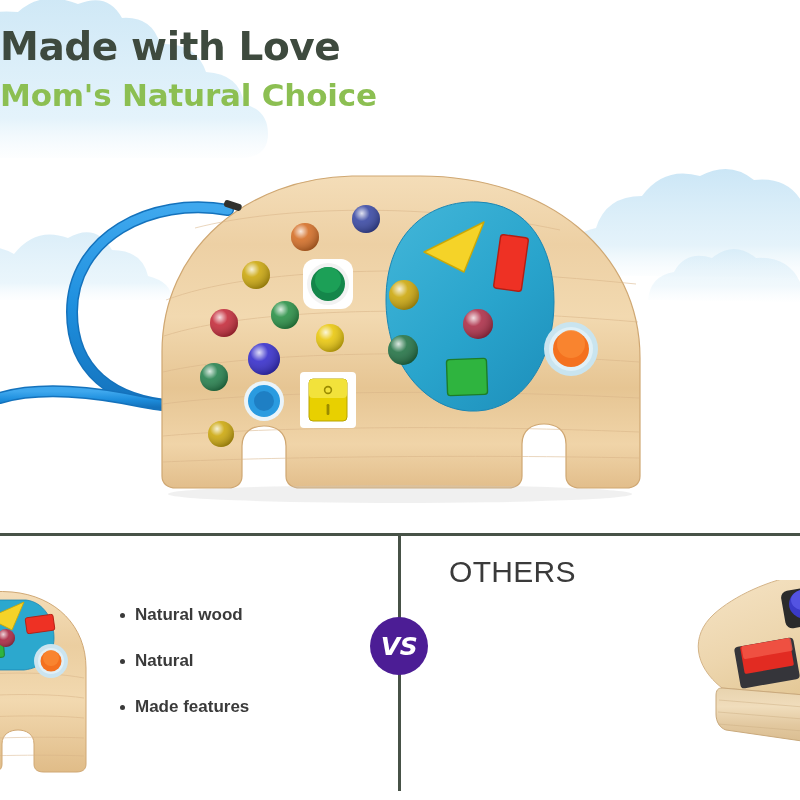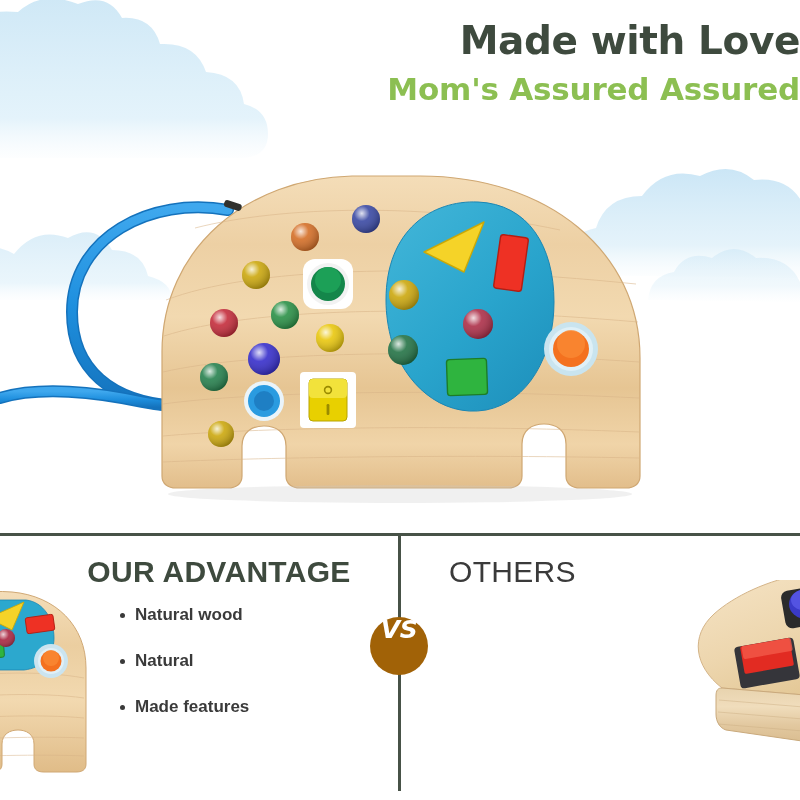--- a/index.html
+++ b/index.html
@@ -9,21 +9,21 @@
     font-family:"Liberation Sans", sans-serif;
     overflow:hidden;
     position:relative;
   }
   #page{position:relative;width:800px;height:800px;overflow:hidden;background:#fff;}
 
   
   .hero{position:absolute;left:0;top:0;width:800px;height:533px;overflow:hidden;background:#ffffff;}
   .hero-svg{position:absolute;left:0;top:0;width:800px;height:533px;}
 
-  .titles{position:absolute;left:0;top:18px;width:800px;text-align:right;z-index:5;}
+  .titles{position:absolute;left:0;top:24px;width:800px;text-align:left;z-index:5;}
   .title-main{
     font-family:"DejaVu Sans", sans-serif;
     font-size:39px;font-weight:bold;letter-spacing:-0.4px;
     color:#3E4A3E;line-height:1.18;margin:0;
   }
   .title-sub{
     font-family:"DejaVu Sans", sans-serif;
     font-size:31px;font-weight:bold;letter-spacing:-0.2px;
     color:#8CBF52;line-height:1.25;margin:6px 0 0 0;
   }
@@ -47,21 +47,21 @@
   ul.bul-left{left:120px;top:72px;}
   ul.bullets li{position:relative;padding-left:15px;white-space:nowrap;}
   ul.bullets li::before{
     content:"";position:absolute;left:0;top:50%;margin-top:-2.5px;
     width:5px;height:5px;border-radius:50%;background:currentColor;
   }
   ul.bul-left li{font-size:17px;font-weight:bold;color:#3A3A3A;margin-bottom:26px;}
 
   .vs-badge{
     position:absolute;left:370px;top:617px;width:58px;height:58px;border-radius:50%;
-    background:#a16207;z-index:20;display:flex;align-items:flex-start;justify-content:center;
+    background:#4c1d95;z-index:20;display:flex;align-items:center;justify-content:center;
   }
   .vs-badge span{
     color:#ffffff;font-size:25px;font-weight:bold;font-style:italic;letter-spacing:-0.5px;
     font-family:"DejaVu Sans", sans-serif;line-height:1;
   }
 
   .thumb{position:absolute;overflow:hidden;}
   .thumb-left{left:-18px;top:586px;width:140px;height:190px;}
   .thumb-right{left:664px;top:580px;width:150px;height:175px;}
 </style>
@@ -257,30 +257,29 @@
           <circle cx="214" cy="377" r="14" fill="url(#ledG)"></circle>
         </g>
       <g>
           <circle cx="221" cy="434" r="13" fill="#C9A300"></circle>
           <circle cx="221" cy="434" r="13" fill="url(#ledG)"></circle>
         </g>
     </svg>
 
     <div class="titles">
       <div class="title-main">Made with Love</div>
-      <div class="title-sub">Mom's Assured Assured</div>
+      <div class="title-sub">Mom's Natural Choice</div>
     </div>
   </div>
 
   <div class="compare">
     <div class="hrule"></div>
     <div class="vrule"></div>
 
     <div class="col col-left">
-      <div class="head head-left">OUR ADVANTAGE</div>
       <ul class="bullets bul-left">
         <li>Natural wood</li>
         <li>Natural</li>
         <li>Made features</li>
       </ul>
     </div>
 
     <div class="col col-right">
       <div class="head head-right">OTHERS</div>
 

